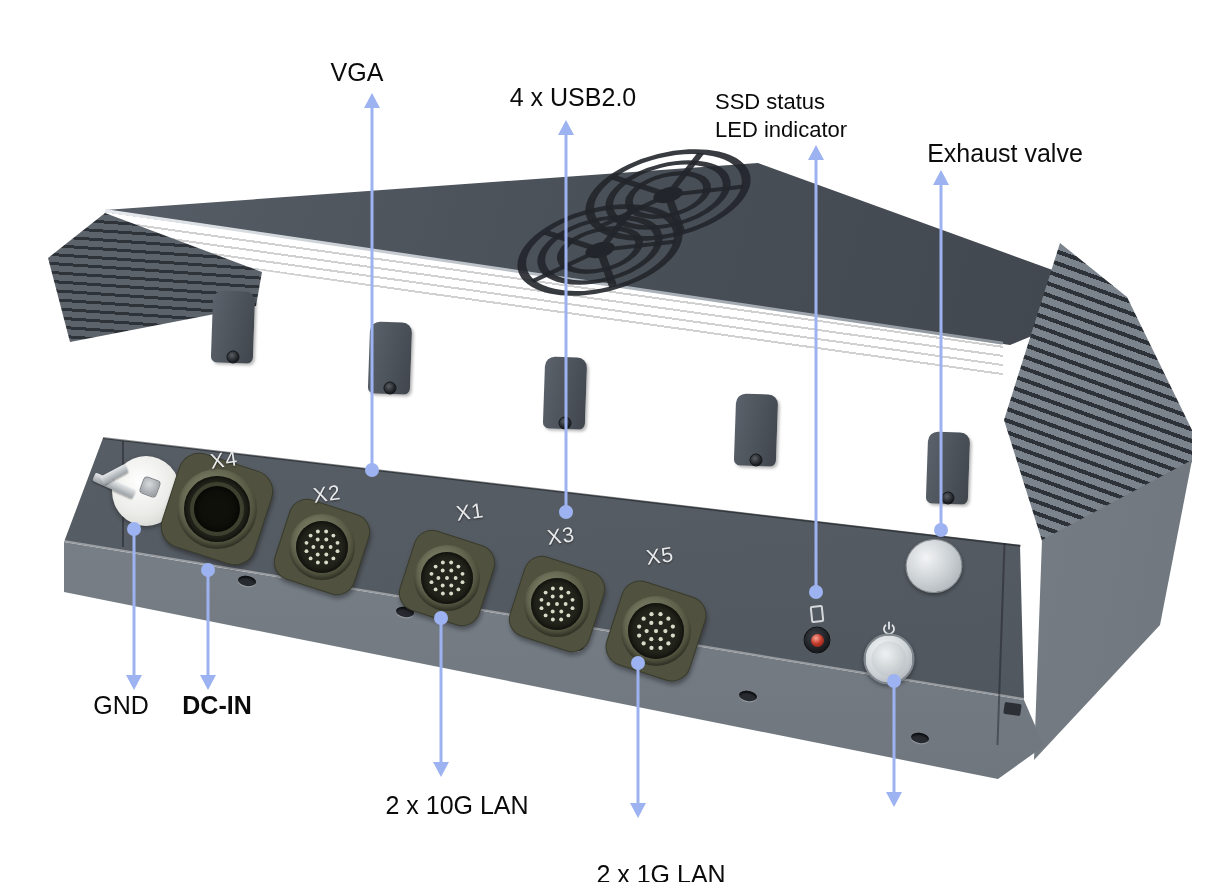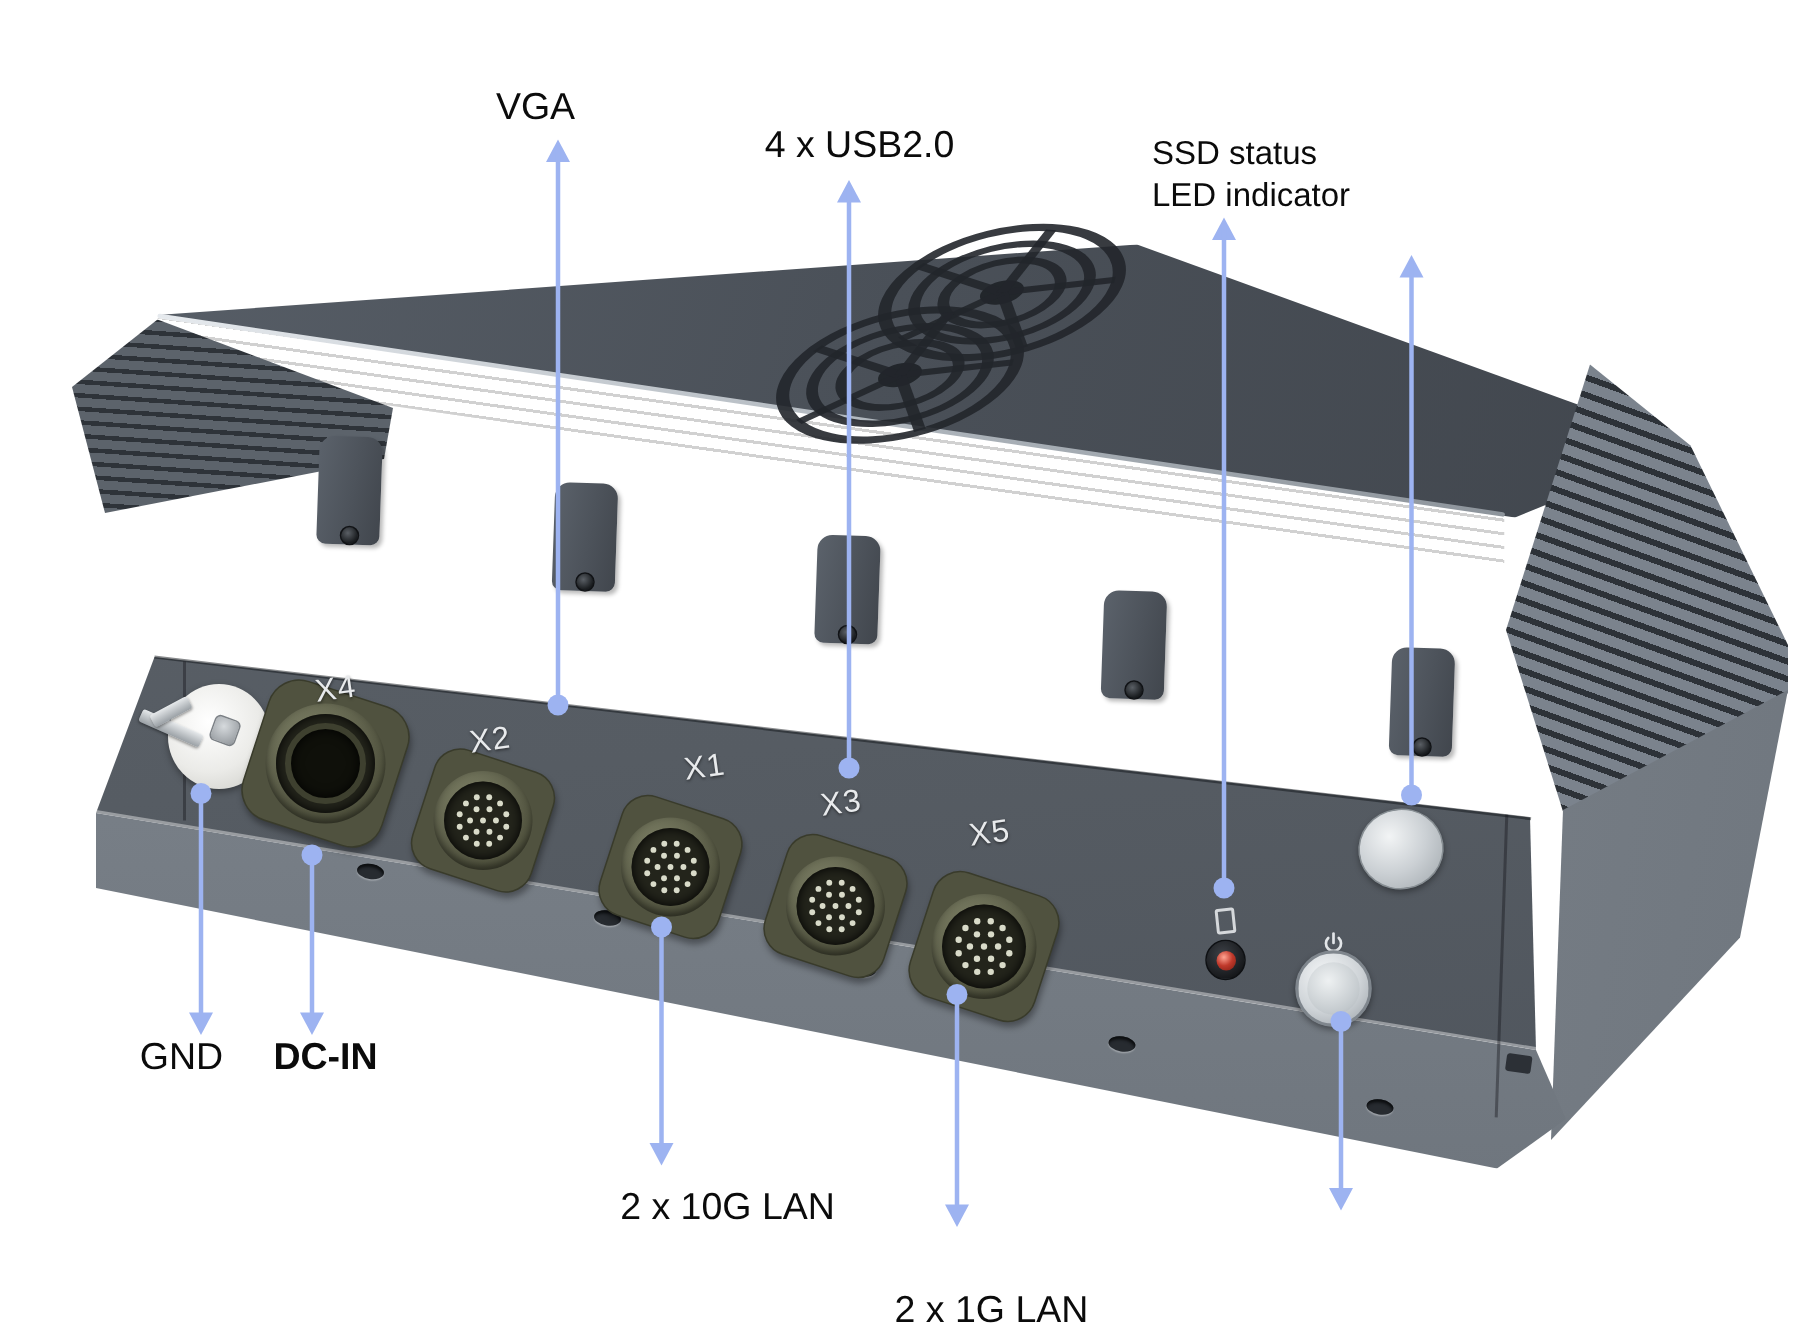--- a/index.html
+++ b/index.html
@@ -277,30 +277,31 @@
     <div class="dot"></div>
   </div>
 
   <div class="callout-label" style="left:573px;top:97px;">4 x USB2.0</div>
   <div class="arrow up" style="left:558px;top:120px;height:392px;">
     <div class="head"></div>
     <div class="shaft"></div>
     <div class="dot"></div>
   </div>
 
-  <div class="callout-label small" style="left:768px;top:88px;">
+  <div class="callout-label small" style="left:715px;top:88px;">
     <div>SSD status</div>
     <div>LED indicator</div>
   </div>
   <div class="arrow up" style="left:808px;top:145px;height:447px;">
     <div class="head"></div>
     <div class="shaft"></div>
     <div class="dot"></div>
   </div>
 
+  <div class="callout-label" style="left:1005px;top:153px;">Exhaust valve</div>
   <div class="arrow up" style="left:933px;top:170px;height:360px;">
     <div class="head"></div>
     <div class="shaft"></div>
     <div class="dot"></div>
   </div>
 
   <div class="arrow down" style="left:126px;top:529px;height:161px;">
     <div class="dot"></div>
     <div class="shaft"></div>
     <div class="head"></div>
@@ -312,21 +313,21 @@
     <div class="shaft"></div>
     <div class="head"></div>
   </div>
   <div class="callout-label" style="left:217px;top:705px;font-weight:bold;">DC-IN</div>
 
   <div class="arrow down" style="left:433px;top:618px;height:159px;">
     <div class="dot"></div>
     <div class="shaft"></div>
     <div class="head"></div>
   </div>
-  <div class="callout-label" style="left:457px;top:805px;margin-left:28px;">2 x 10G LAN</div>
+  <div class="callout-label" style="left:457px;top:805px;">2 x 10G LAN</div>
 
   <div class="arrow down" style="left:630px;top:663px;height:155px;">
     <div class="dot"></div>
     <div class="shaft"></div>
     <div class="head"></div>
   </div>
   <div class="callout-label" style="left:661px;top:874px;">2 x 1G LAN</div>
 
   <div class="arrow down" style="left:886px;top:681px;height:126px;">
     <div class="dot"></div>

